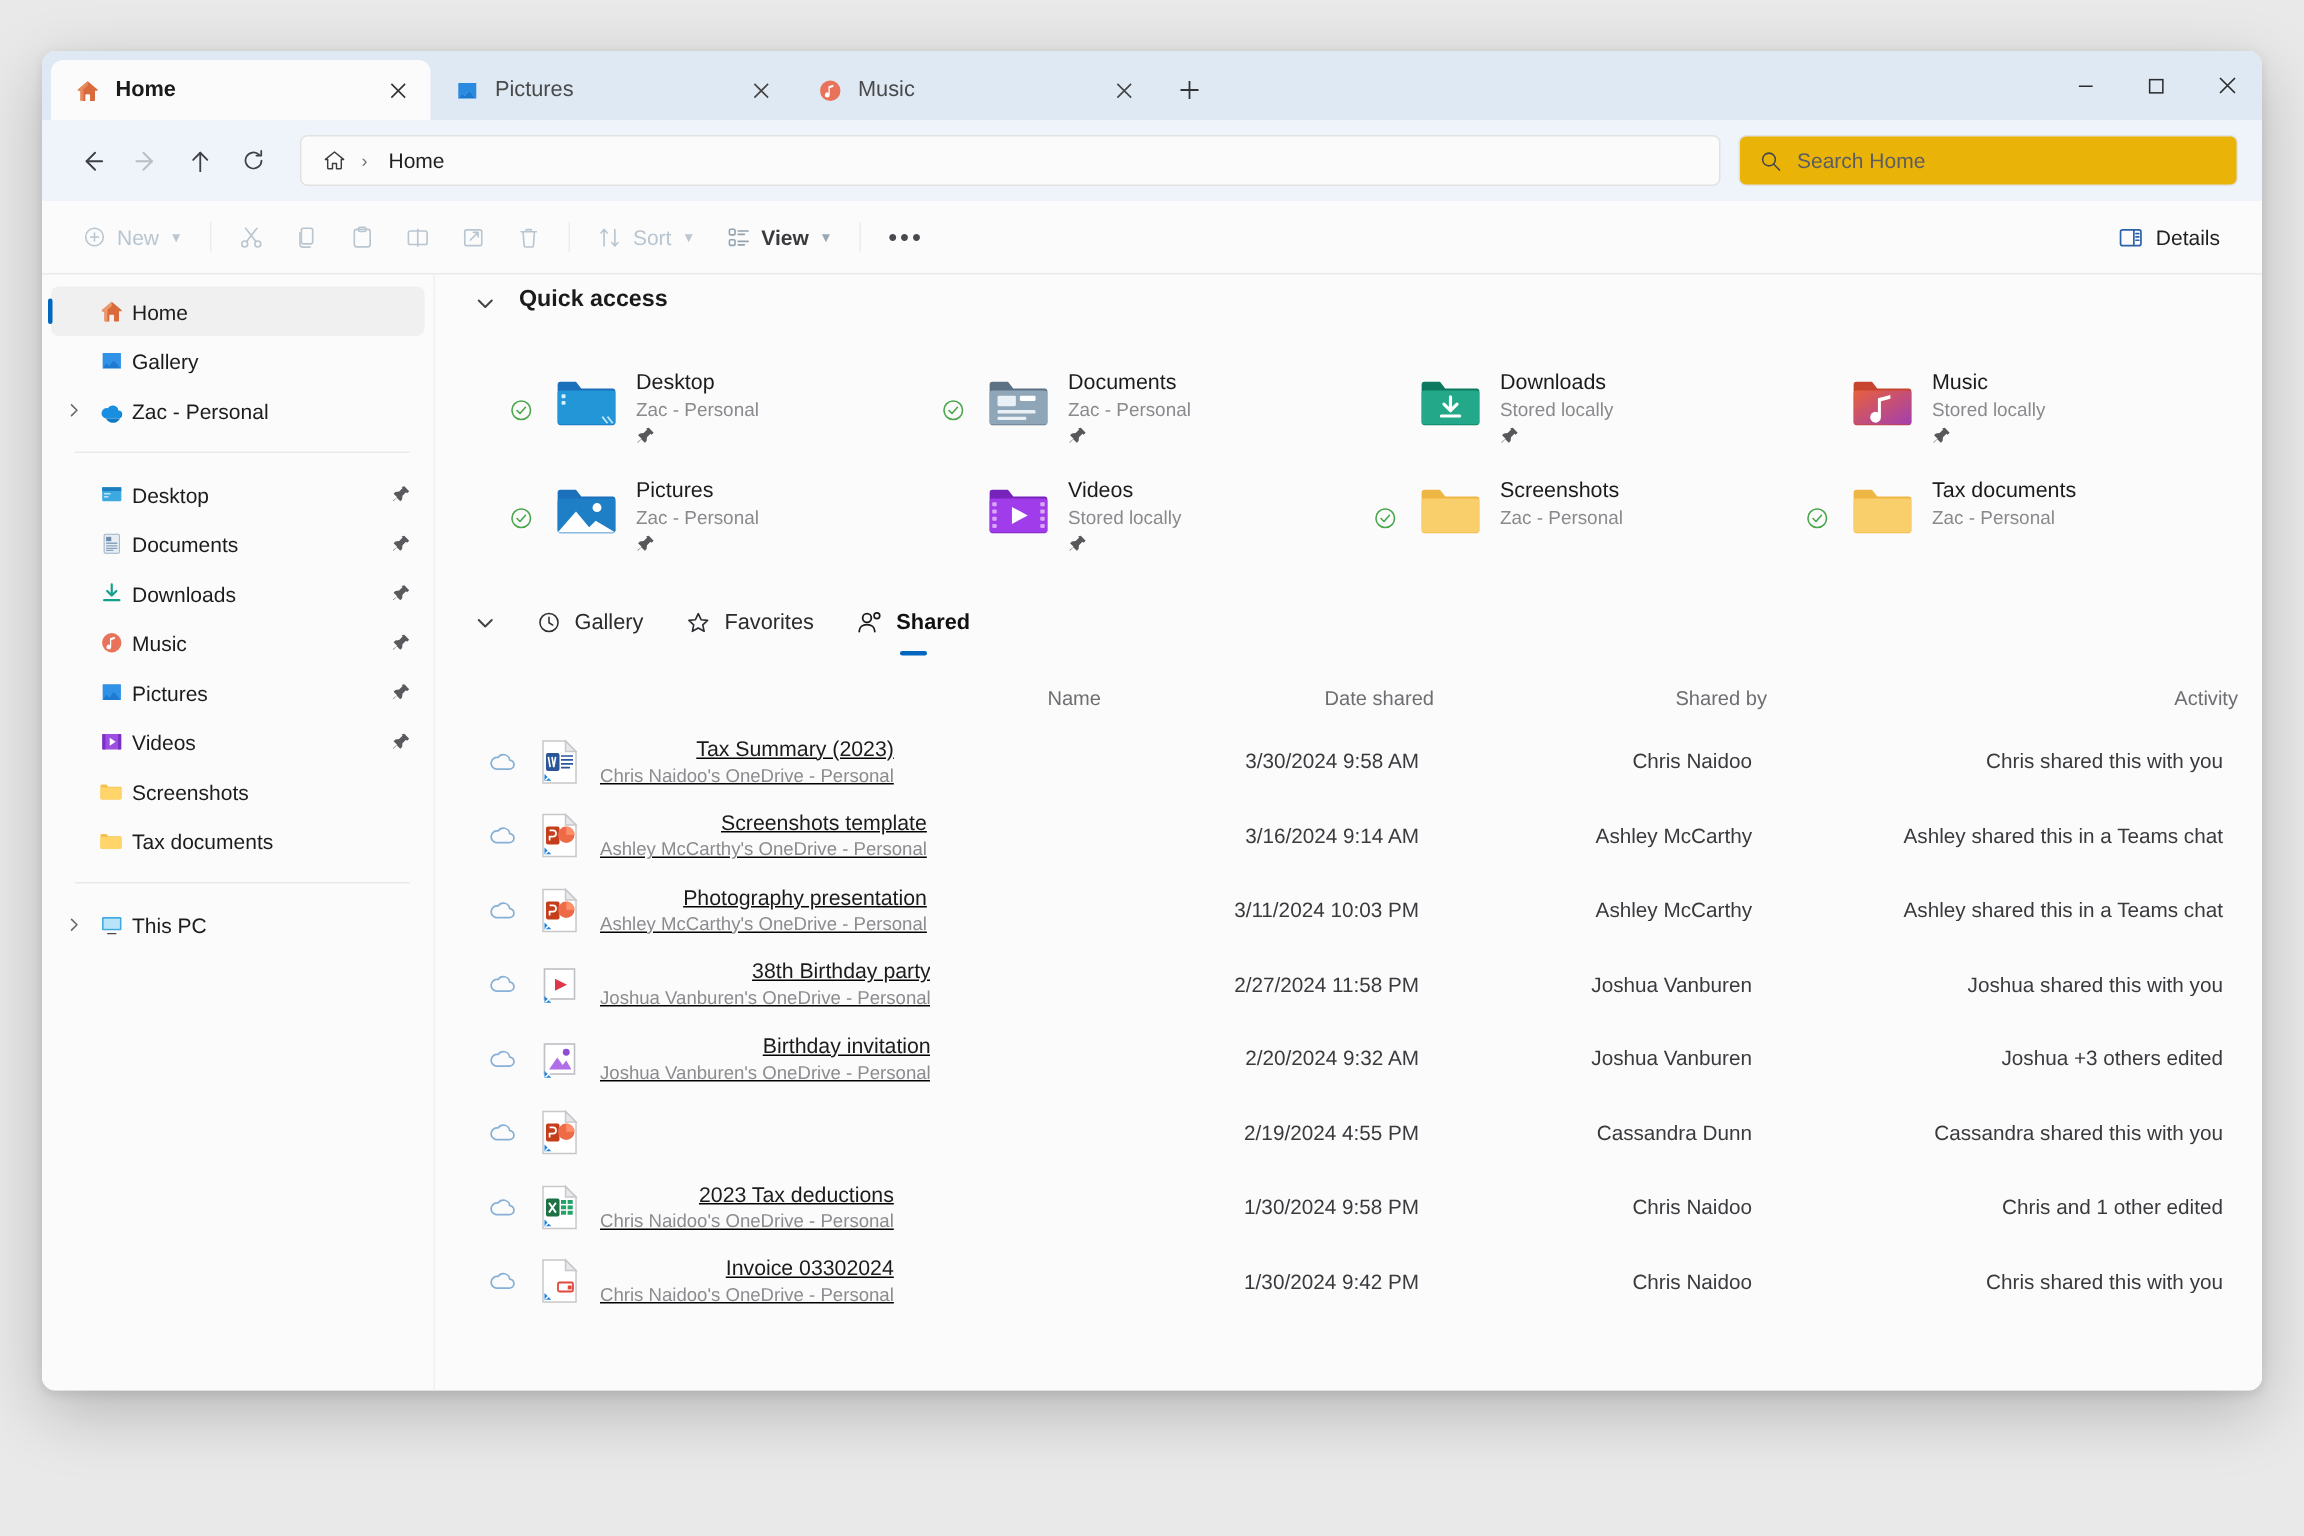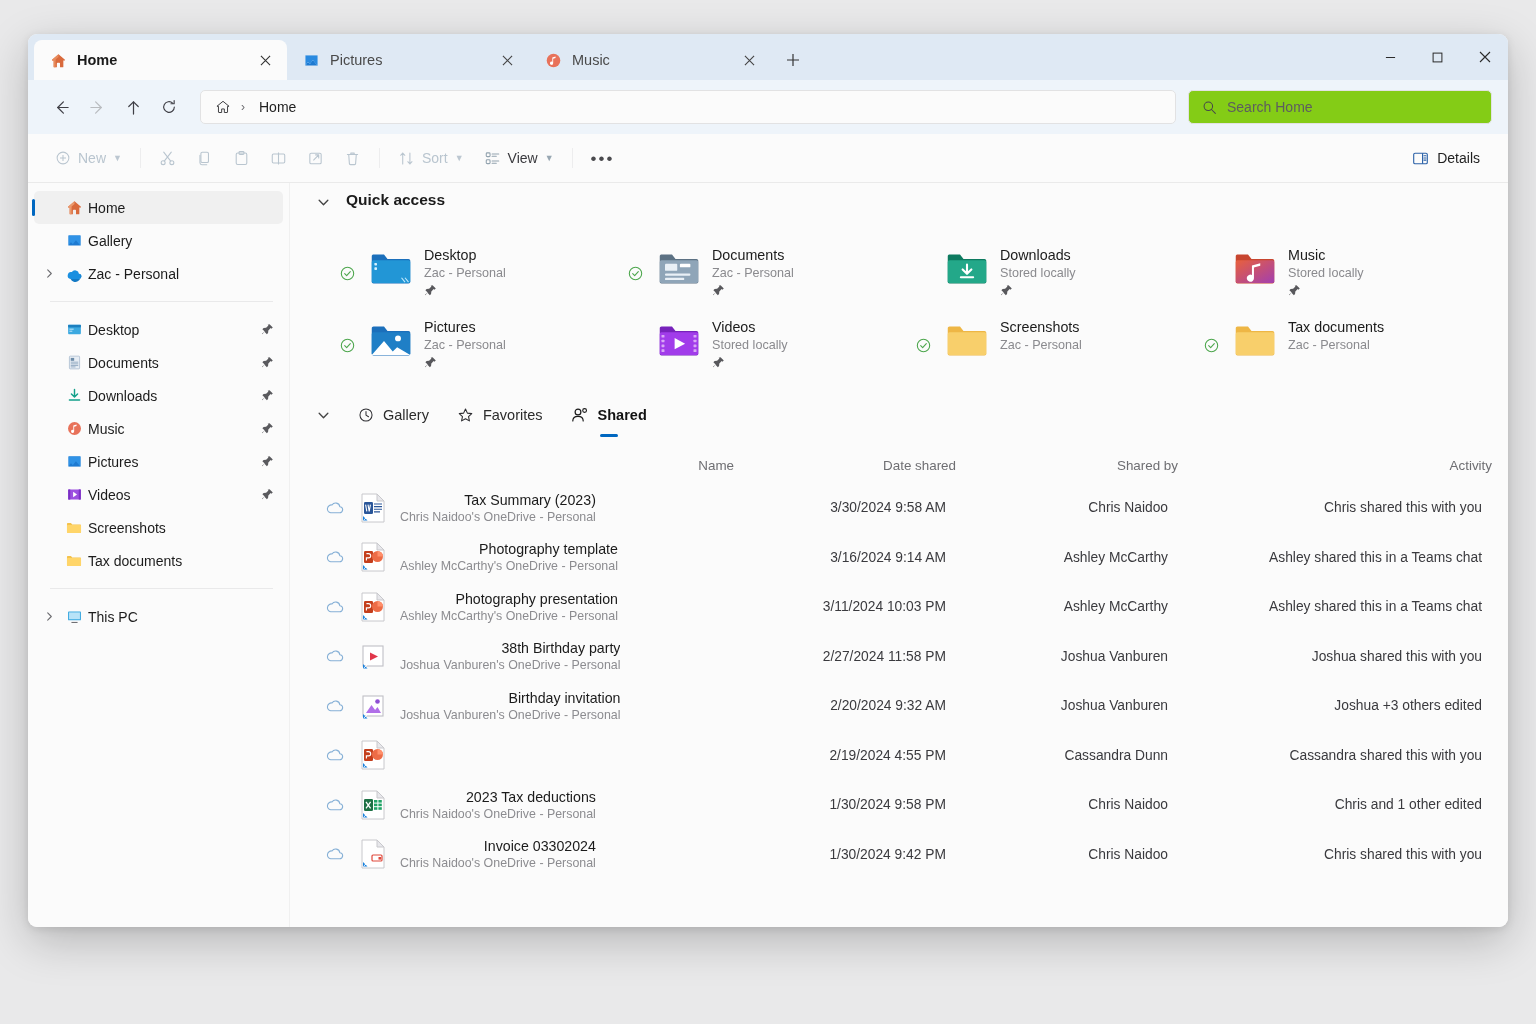--- a/index.html
+++ b/index.html
@@ -56,21 +56,21 @@
     color:#3f3f46;
   }
   .navbtn.disabled{ color:#b9bcc0; }
   .addressbar{
     flex:1; height:34px; margin-left:12px; background:#fbfbfb;
     border:1px solid #e2e2e3; border-radius:5px; display:flex; align-items:center;
     padding:0 10px; gap:6px; font-size:14px; color:#1f1f1f;
   }
   .crumb-sep{ color:#6c6c70; font-size:12px; padding:0 4px; }
   .searchbar{
-    width:304px; height:34px; margin-left:10px; background:#84cc16;
+    width:333px; height:34px; margin-left:10px; background:#eab308;
     border:1px solid #e2e2e3; border-radius:5px; display:flex; align-items:center;
     padding:0 10px; gap:10px; font-size:14px; color:#5d5d60;
   }
 
   
   .cmdbar{
     height:49px; background:#fbfbfb; border-bottom:1px solid #eaeaea; flex:0 0 auto;
     display:flex; align-items:center; padding:0 18px; gap:2px; position:relative;
   }
   .cmd{
@@ -146,21 +146,21 @@
   .thead, .trow{
     display:grid;
     grid-template-columns: 46px 376px 222px 222px 1fr;
     align-items:center;
     text-align:right;
   }
   .thead{ height:36px; font-size:13.4px; color:#6e6e72; }
   .thead .th{ padding-left:2px; }
   .trow{ height:49.5px; border-radius:5px; }
   .cloud{ display:flex; align-items:center; justify-content:center; color:#7aa8cf; }
-  .namecell{ display:flex; align-items:center; gap:12px; min-width:0; }
+  .namecell{ display:flex; align-items:center; gap:12px; min-width:0;text-decoration:underline; }
   .fileicon{ width:30px; flex:0 0 30px; height:34px; display:flex; align-items:center; justify-content:center;}
   .nametext{ min-width:0; }
   .fname{ font-size:14.2px; color:#1b1b1b; white-space:nowrap; overflow:hidden; text-overflow:ellipsis; }
   .fsub{ font-size:12.4px; color:#8c8c90; margin-top:2px; white-space:nowrap; overflow:hidden; text-overflow:ellipsis;}
   .cell{ font-size:13.8px; color:#3a3a3e; white-space:nowrap; overflow:hidden; text-overflow:ellipsis; padding-right:10px;}
 
   
   .statusbar{
     height:36px; flex:0 0 auto; background:#fbfbfb; border-top:1px solid #ededee;
     display:flex; align-items:center; padding:0 18px; font-size:13px; color:#39393d;
@@ -354,21 +354,21 @@
           </svg>
         <span>Sort</span>
         <span class="chev">▼</span>
       </div>
       <div class="cmd" style="color:#93a3af;">
         <svg width="17" height="17" viewBox="0 0 18 18">
             <rect x="2.4" y="3" width="4" height="4" rx="1" fill="none" stroke="currentColor" stroke-width="1.15"></rect>
             <rect x="2.4" y="10.4" width="4" height="4" rx="1" fill="none" stroke="currentColor" stroke-width="1.15"></rect>
             <path d="M8.6 4.2h7M8.6 6.6h4.4M8.6 11.6h7M8.6 14h4.4" stroke="currentColor" stroke-width="1.15" stroke-linecap="round"></path>
           </svg>
-        <span style="color:#3a3a3e;">View</span>
+        <span style="color:#3a3a3e;font-weight:bold;">View</span>
         <span class="chev">▼</span>
       </div>
       <div class="cmdsep"></div>
       <div class="cmd" style="color:#4a4a4e;">
         <span style="letter-spacing:2px;font-size:17px;line-height:1;">•••</span>
       </div>
 
       <div class="details-btn">
         <span>
           <svg width="17" height="17" viewBox="0 0 18 18">
@@ -865,21 +865,21 @@
                     <path d="M18 2l7 7h-7z" fill="#e8e8ec" stroke="#c8c8cc" stroke-width="1"></path>
                     <rect x="5" y="10" width="9" height="12" rx="1.3" fill="#c43e1c"></rect>
                     <path d="M7.4 12.6h2.2a2.1 2.1 0 0 1 0 4.2H7.4v2.6" stroke="#fff" stroke-width="1.15" fill="none"></path>
                     <circle cx="18.5" cy="15.5" r="5.5" fill="#ed6c47"></circle>
                     <path d="M18.5 10v5.5H24a5.5 5.5 0 0 0-5.5-5.5z" fill="#ff8f6b"></path>
                     <path d="M4 24l4.5 4.5H4z" fill="#1b82dd"></path>
                     <path d="M4.6 28.2 8 24.9" stroke="#fff" stroke-width="1"></path>
                   </svg>
               </span>
               <span class="nametext">
-                <span class="fname" style="display:block;">Photography template</span>
+                <span class="fname" style="display:block;">Screenshots template</span>
                 <span class="fsub" style="display:block;">Ashley McCarthy's OneDrive - Personal</span>
               </span>
             </div>
             <div class="cell">3/16/2024 9:14 AM</div>
             <div class="cell">Ashley McCarthy</div>
             <div class="cell">Ashley shared this in a Teams chat</div>
           </div>
 
           <div class="trow">
             <div class="cloud">

